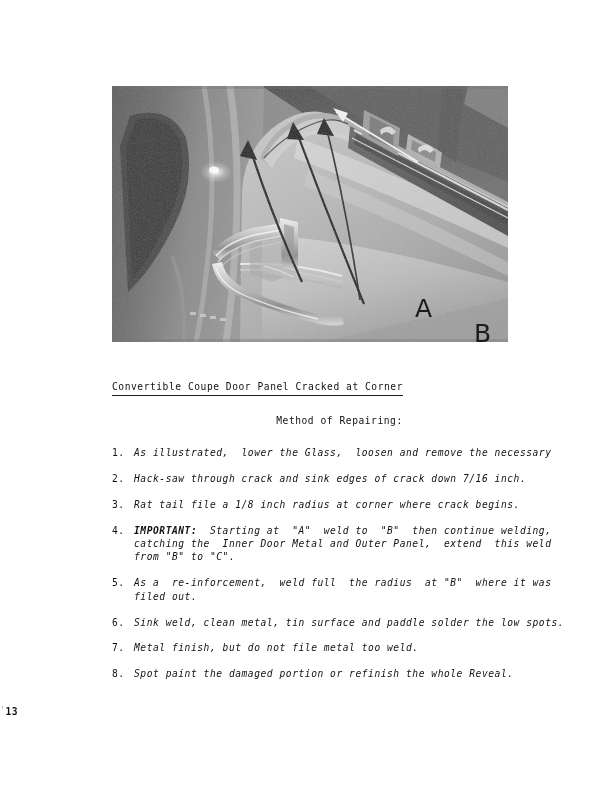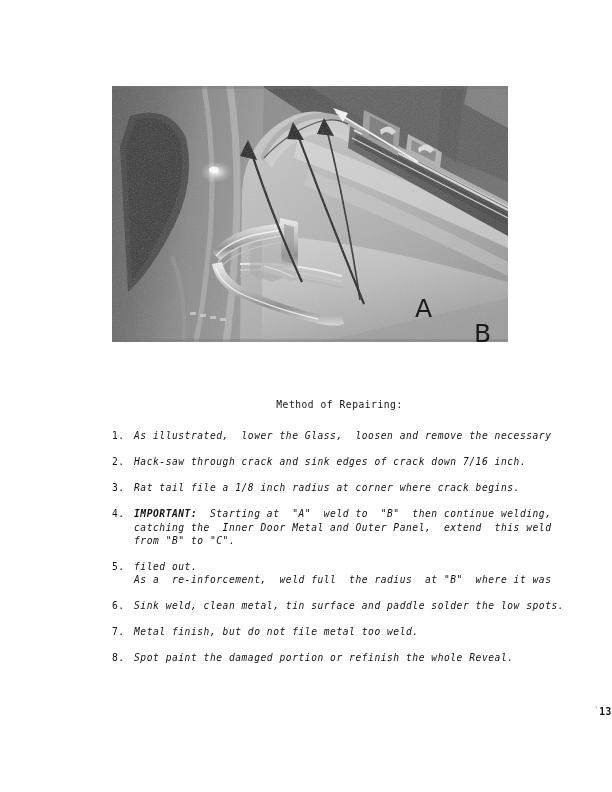--- a/index.html
+++ b/index.html
@@ -88,21 +88,21 @@
     white-space: pre;
     font-style: italic;
   }
   .lead-bold { font-weight: 700; }
 
   .page-number {
     position: absolute;
     left: 0;
     top: 706px;
     width: 612px;
-    text-align: right;
+    text-align: left;
     font-size: 9.6px;
     font-weight: 700;
     letter-spacing: 0.6px;
   }
   .page-number .tick {
     font-weight: 400;
     color: #9a9a9a;
     font-size: 8px;
     vertical-align: top;
   }
@@ -270,20 +270,21 @@
     </g>
   </svg>
 
   <div class="photo-label label-dark" id="label-a">A</div>
   <div class="photo-label label-dark" id="label-b">B</div>
 
 </div>
 
 <div class="text-block">
 
+  <div class="heading">Convertible Coupe Door Panel Cracked at Corner</div>
 
   <div class="method-line">Method of Repairing:</div>
 
   <div class="steps">
 
     <div class="step">
       <div class="step-num">1.</div>
       <div class="step-body">
         <div class="step-line">As illustrated,  lower the Glass,  loosen and remove the necessary</div>
       </div>
@@ -308,22 +309,22 @@
       <div class="step-body">
         <div class="step-line"><span class="lead-bold">IMPORTANT:</span><span>  Starting at  "A"  weld to  "B"  then continue welding,</span></div>
         <div class="step-line">catching the  Inner Door Metal and Outer Panel,  extend  this weld</div>
         <div class="step-line">from "B" to "C".</div>
       </div>
     </div>
 
     <div class="step">
       <div class="step-num">5.</div>
       <div class="step-body">
+        <div class="step-line">As a  re-inforcement,  weld full  the radius  at "B"  where it was</div>
         <div class="step-line">filed out.</div>
-        <div class="step-line">As a  re-inforcement,  weld full  the radius  at "B"  where it was</div>
       </div>
     </div>
 
     <div class="step">
       <div class="step-num">6.</div>
       <div class="step-body">
         <div class="step-line">Sink weld, clean metal, tin surface and paddle solder the low spots.</div>
       </div>
     </div>
 

